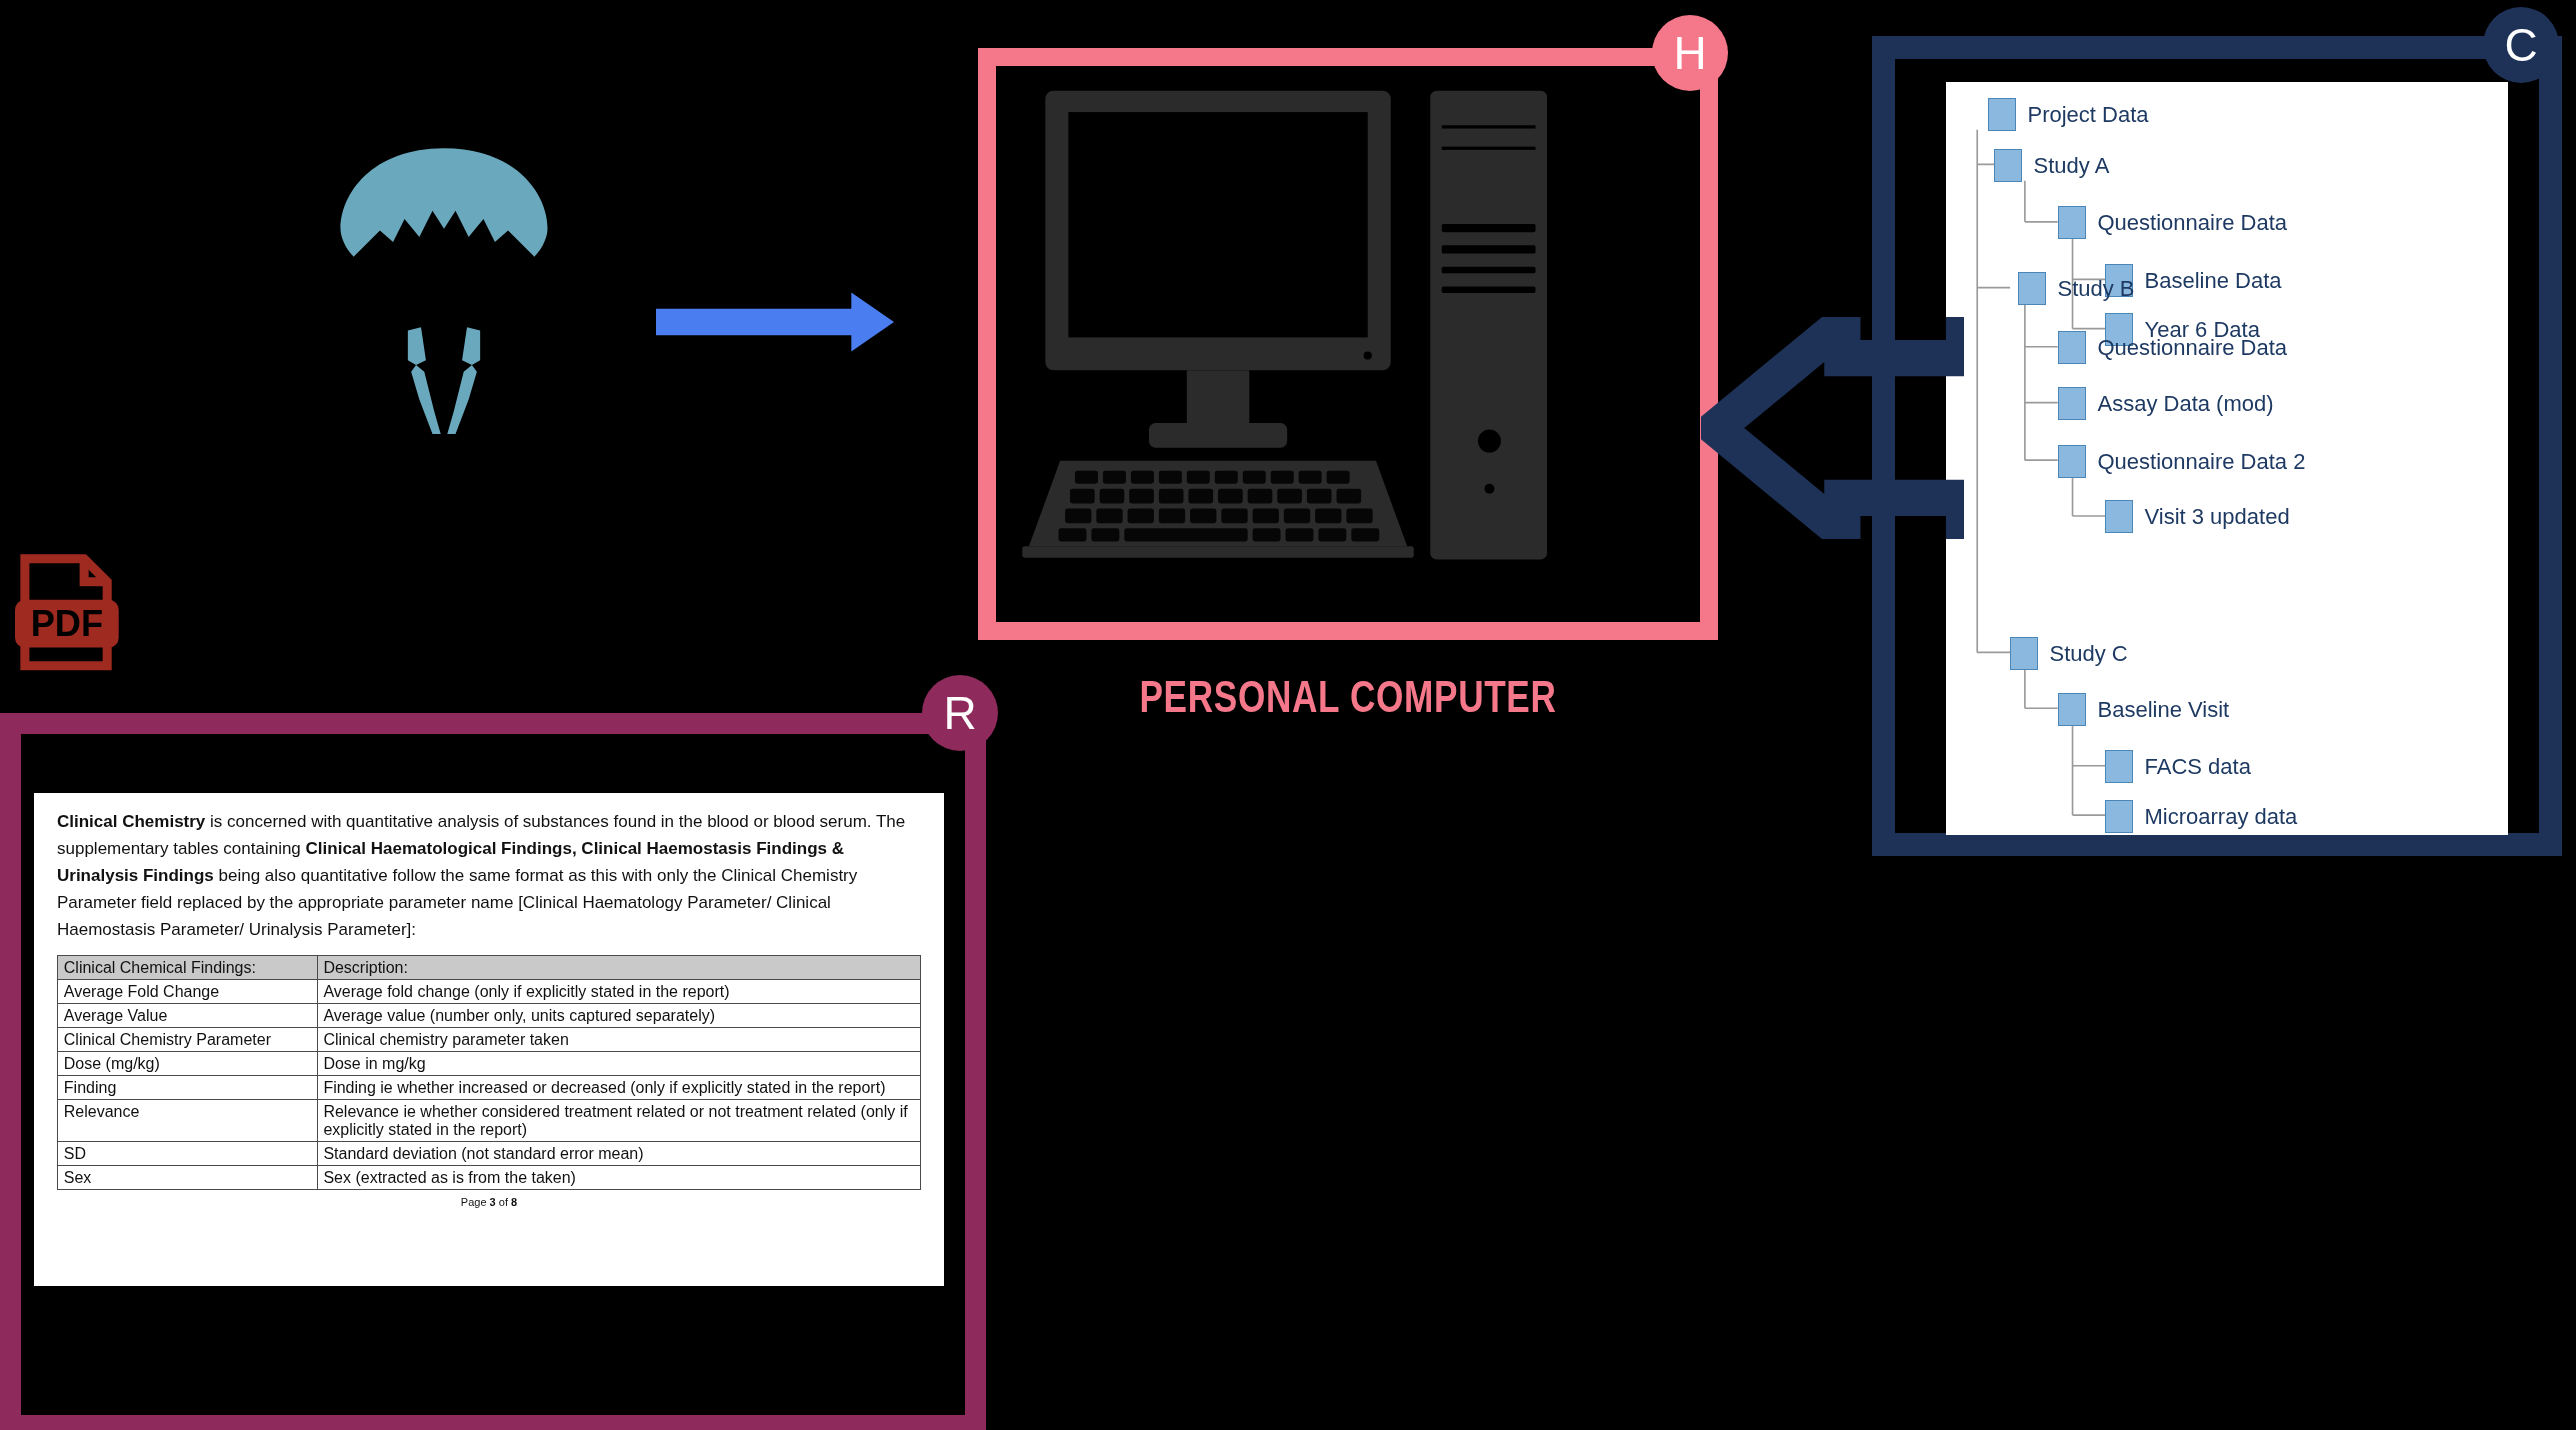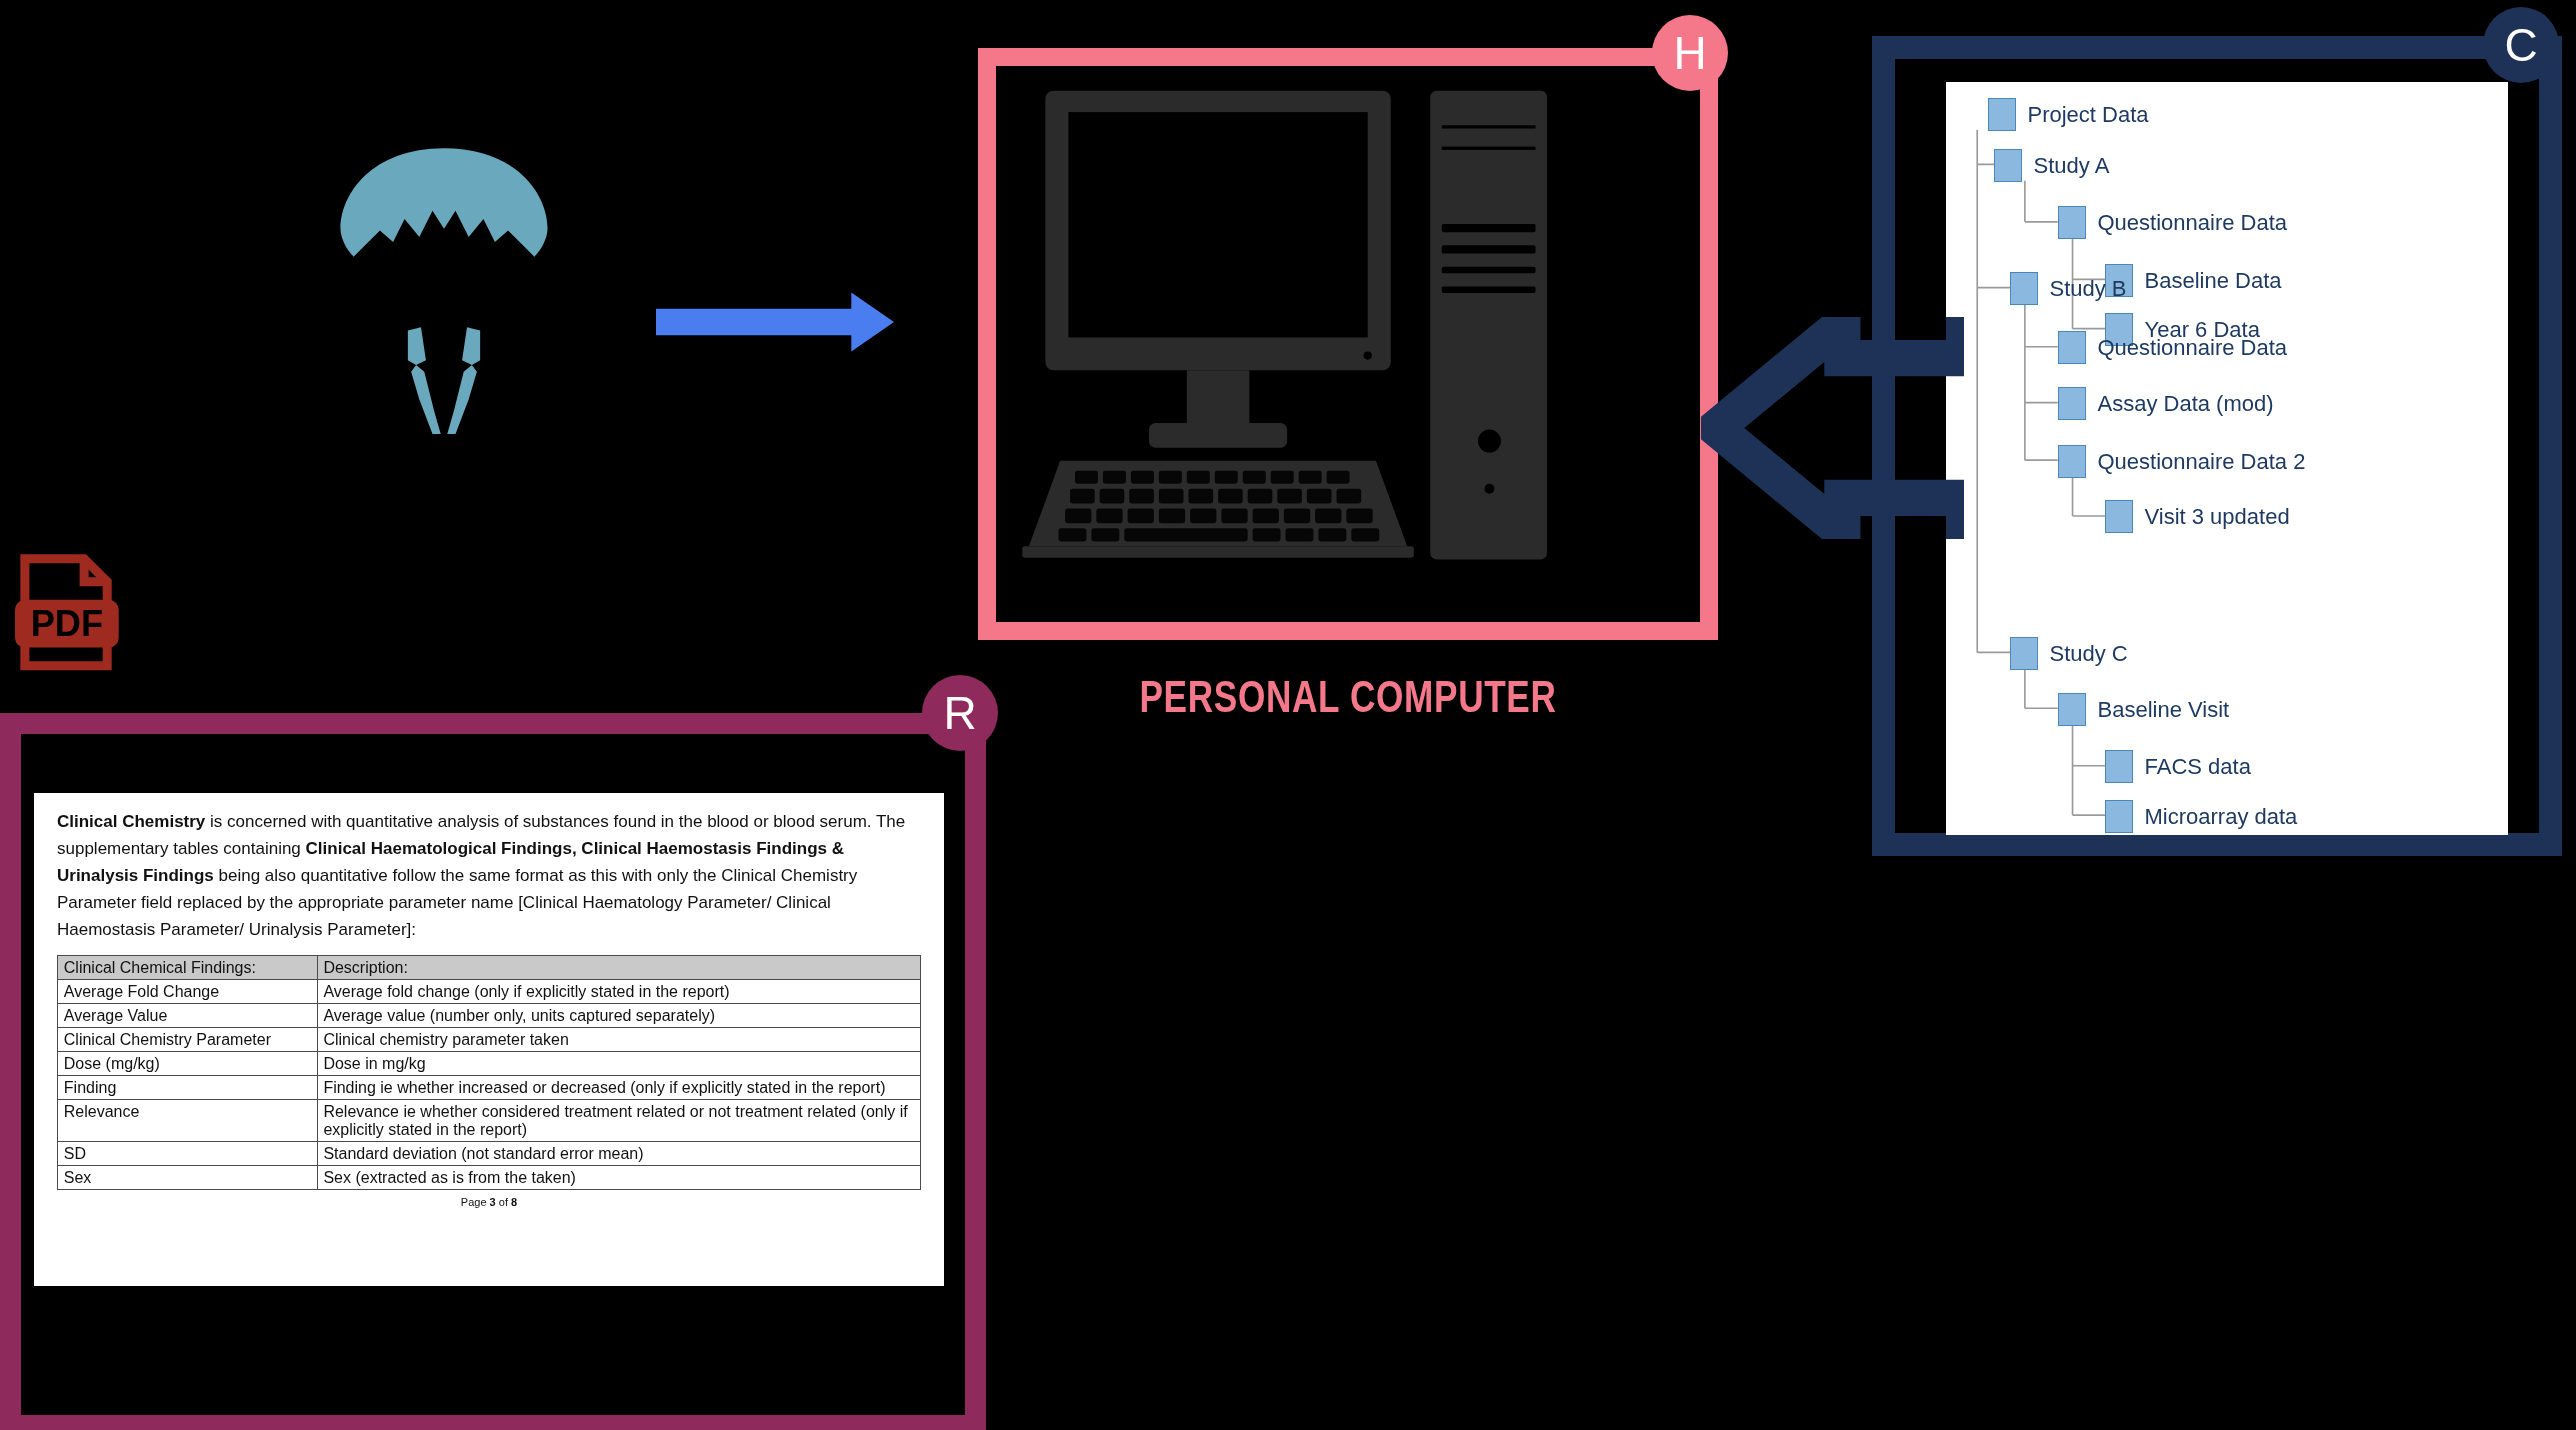--- a/index.html
+++ b/index.html
@@ -295,21 +295,21 @@
       <div class="tree-label" style="color: rgb(30, 58, 99);">Questionnaire Data</div>
     </div>
     <div class="tree-row" style="left:159px; top:181px;">
       <div class="tree-node" style="background: rgb(139, 184, 222); border-color: rgb(74, 134, 184);"></div>
       <div class="tree-label" style="color: rgb(30, 58, 99);">Baseline Data</div>
     </div>
     <div class="tree-row" style="left:159px; top:230px;">
       <div class="tree-node" style="background: rgb(139, 184, 222); border-color: rgb(74, 134, 184);"></div>
       <div class="tree-label" style="color: rgb(30, 58, 99);">Year 6 Data</div>
     </div>
-    <div class="tree-row" style="left:64px;  top:189px;">
+    <div class="tree-row" style="left:72px;  top:189px;">
       <div class="tree-node" style="background: rgb(139, 184, 222); border-color: rgb(74, 134, 184);"></div>
       <div class="tree-label" style="color: rgb(30, 58, 99);">Study B</div>
     </div>
     <div class="tree-row" style="left:112px; top:248px;">
       <div class="tree-node" style="background: rgb(139, 184, 222); border-color: rgb(74, 134, 184);"></div>
       <div class="tree-label" style="color: rgb(30, 58, 99);">Questionnaire Data</div>
     </div>
     <div class="tree-row" style="left:112px; top:304px;">
       <div class="tree-node" style="background: rgb(139, 184, 222); border-color: rgb(74, 134, 184);"></div>
       <div class="tree-label" style="color: rgb(30, 58, 99);">Assay Data (mod)</div>

